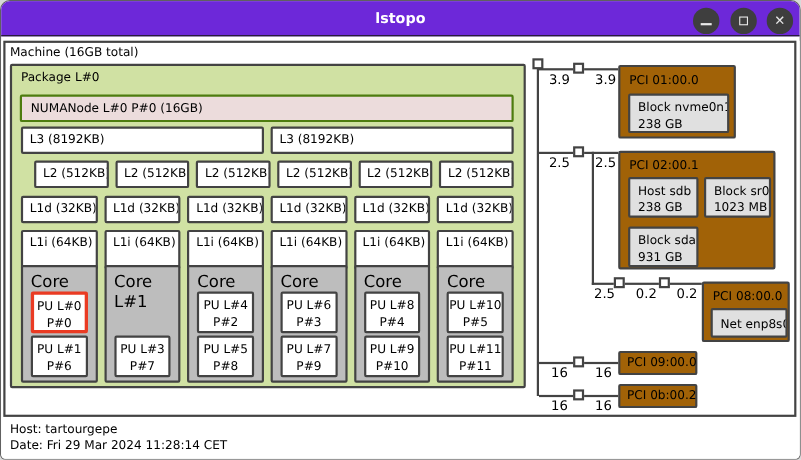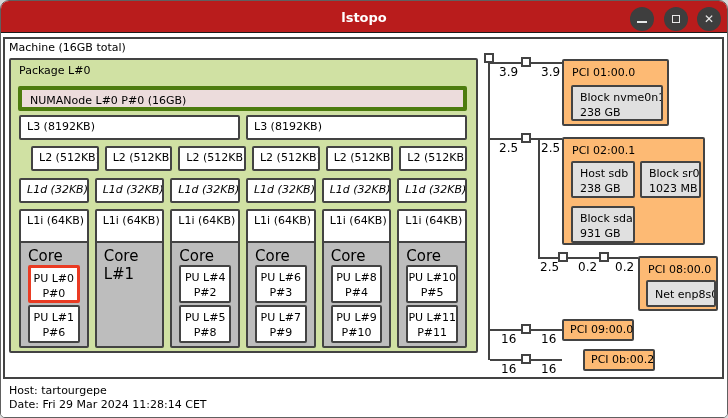--- a/index.html
+++ b/index.html
@@ -8,21 +8,21 @@
 
   .window{
     position:relative;width:728px;height:418px;margin:0 auto;
     background:#ffffff;border:1px solid #606060;
     border-radius:9px 9px 5px 5px;overflow:hidden;
   }
 
   
   .titlebar{
     position:absolute;left:0;top:0;width:100%;height:32px;
-    background:#b91c1c;border-bottom:1px solid #1a1a1a;text-decoration:underline;
+    background:#6d28d9;border-bottom:1px solid #1a1a1a;text-decoration:underline;
   }
   .title{
     position:absolute;left:50%;top:9px;transform:translateX(-50%);
     color:#ffffff;font-size:13px;font-weight:bold;
   }
   .winbtn{
     position:absolute;top:6px;width:24px;height:24px;border-radius:50%;
     background:#3e3e3e;color:#e8e8e8;text-align:center;
   }
   .winbtn.min{left:629px;}
@@ -38,28 +38,28 @@
   .machine-box{position:absolute;left:2px;top:0;width:721px;height:342px;border:2px solid #434343;}
 
   
   .package{
     position:absolute;left:8px;top:21px;width:469px;height:295px;
     background:#d0e1a3;border:2px solid #434343;border-radius:2px;
   }
   .pkg-label{position:absolute;left:8px;top:4px;font-size:11px;}
   .numa{
     position:absolute;left:7px;top:26px;right:9px;height:25px;
-    background:#ecdcdc;border:4px solid #4d7c0f;border-radius:2px;
+    background:#ecdcdc;border:2px solid #4d7c0f;border-radius:2px;
     font-size:11px;line-height:21px;padding-left:8px;
   }
   .row{position:absolute;left:8px;right:9px;display:grid;gap:6px;}
   .row.l3{top:55px;height:25px;grid-template-columns:repeat(2,1fr);}
   .row.six{grid-template-columns:repeat(6,1fr);}
   .row.l2{top:86px;height:25px;padding-left:12px;}
-  .row.l1d{top:118px;height:25px;font-style:italic;}
+  .row.l1d{top:118px;height:25px;}
   .row.l1i{top:149px;height:36px;}
   .row.cores{top:181px;height:107px;}
   .cache{
     background:#ffffff;border:2px solid #434343;border-radius:2px;
     font-size:11px;line-height:20px;padding-left:6px;overflow:hidden;white-space:nowrap;
   }
   .core{
     position:relative;background:#bdbdbd;border:2px solid #434343;border-radius:2px;
   }
   .core-label{position:absolute;left:7px;top:4px;font-size:15px;}
@@ -72,21 +72,21 @@
   .pu.second{top:62px;}
   .pu.hl{border:3px solid #ea3b23;}
 
   
   .hline{position:absolute;height:2px;background:#434343;}
   .vline{position:absolute;width:2px;background:#434343;}
   .sq{position:absolute;width:10px;height:10px;background:#ffffff;border:2px solid #434343;}
   .speed{position:absolute;font-size:12px;color:#000;}
 
   .pcibox{
-    position:absolute;background:#fdba74;border:2px solid #434343;border-radius:2px;
+    position:absolute;background:#a16207;border:2px solid #434343;border-radius:2px;
   }
   .pci-label{position:absolute;left:8px;top:5px;font-size:11px;white-space:nowrap;}
   .blockbox{
     position:absolute;background:#e0e0e0;border:2px solid #434343;border-radius:2px;
     font-size:11px;line-height:15px;padding:3px 0 0 7px;overflow:hidden;white-space:nowrap;
   }
   .pci-slim{font-size:11px;line-height:17px;padding-left:6px;white-space:nowrap;}
 
   
   .footer-line{position:absolute;left:8px;font-size:11px;color:#000;}
@@ -155,20 +155,24 @@
             <div>PU L#0</div>
             <div>P#0</div>
           </div>
           <div class="pu second">
             <div>PU L#1</div>
             <div>P#6</div>
           </div>
         </div>
         <div class="core">
           <div class="core-label">Core L#1</div>
+          <div class="pu second">
+            <div>PU L#3</div>
+            <div>P#7</div>
+          </div>
         </div>
         <div class="core">
           <div class="core-label">Core L#2</div>
           <div class="pu first">
             <div>PU L#4</div>
             <div>P#2</div>
           </div>
           <div class="pu second">
             <div>PU L#5</div>
             <div>P#8</div>
@@ -267,18 +271,18 @@
 
     <div class="pcibox" style="left:637px;top:219px;width:80px;height:55px;">
       <div class="pci-label">PCI 08:00.0</div>
       <div class="blockbox" style="left:6px;top:22px;width:70px;height:27px;line-height:20px;">
         <div>Net enp8s0</div>
       </div>
     </div>
 
     <div class="pcibox pci-slim" style="left:561px;top:282px;width:72px;height:22px;">PCI 09:00.0</div>
 
-    <div class="pcibox pci-slim" style="left:561px;top:312px;width:72px;height:22px;margin-left:21px;">PCI 0b:00.2</div>
+    <div class="pcibox pci-slim" style="left:561px;top:312px;width:72px;height:22px;">PCI 0b:00.2</div>
 
     <div class="footer-line" style="top:347px;">Host: tartourgepe</div>
     <div class="footer-line" style="top:361px;">Date: Fri 29 Mar 2024 11:28:14 CET</div>
   </div>
 </div>
 
 </body></html>

